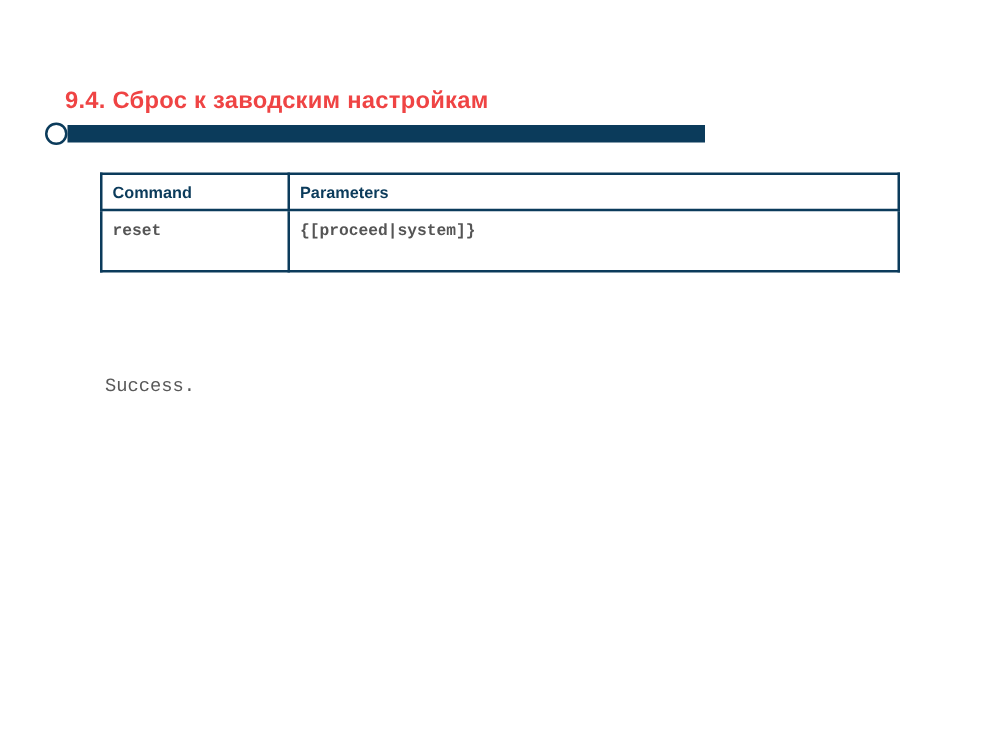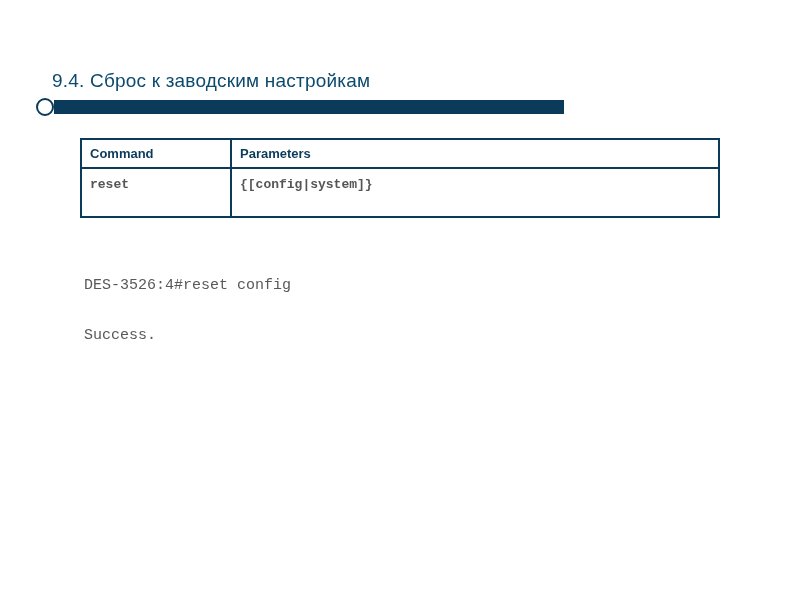--- a/index.html
+++ b/index.html
@@ -10,23 +10,23 @@
       font-family: Verdana, Geneva, sans-serif;
       position: relative;
     }
     .slide {
       width: 100%;
       height: 100%;
       padding: 70px 50px 40px 50px;
       position: relative;
     }
     .title {
-      color: #0c4a6e;
+      color: #ef4444;
       font-size: 19px;
-      font-weight: normal;
+      font-weight: bold;
       margin-bottom: 8px;
       margin-left: 2px;
       letter-spacing: 0.2px;
     }
     .underline-wrap {
       position: relative;
       height: 18px;
       margin-bottom: 20px;
       margin-left: 0px;
     }
@@ -100,23 +100,22 @@
   <table class="cmd-table">
     <thead>
       <tr>
         <th class="col-cmd">Command</th>
         <th>Parameters</th>
       </tr>
     </thead>
     <tbody>
       <tr>
         <td class="col-cmd">reset</td>
-        <td>{[config|system]}</td>
+        <td>{[proceed|system]}</td>
       </tr>
     </tbody>
   </table>
 
   <div class="terminal">
-    <p>DES-3526:4#reset config</p>
     <div class="gap"></div>
     <p>Success.</p>
   </div>
 </div>
 
 </body></html>

